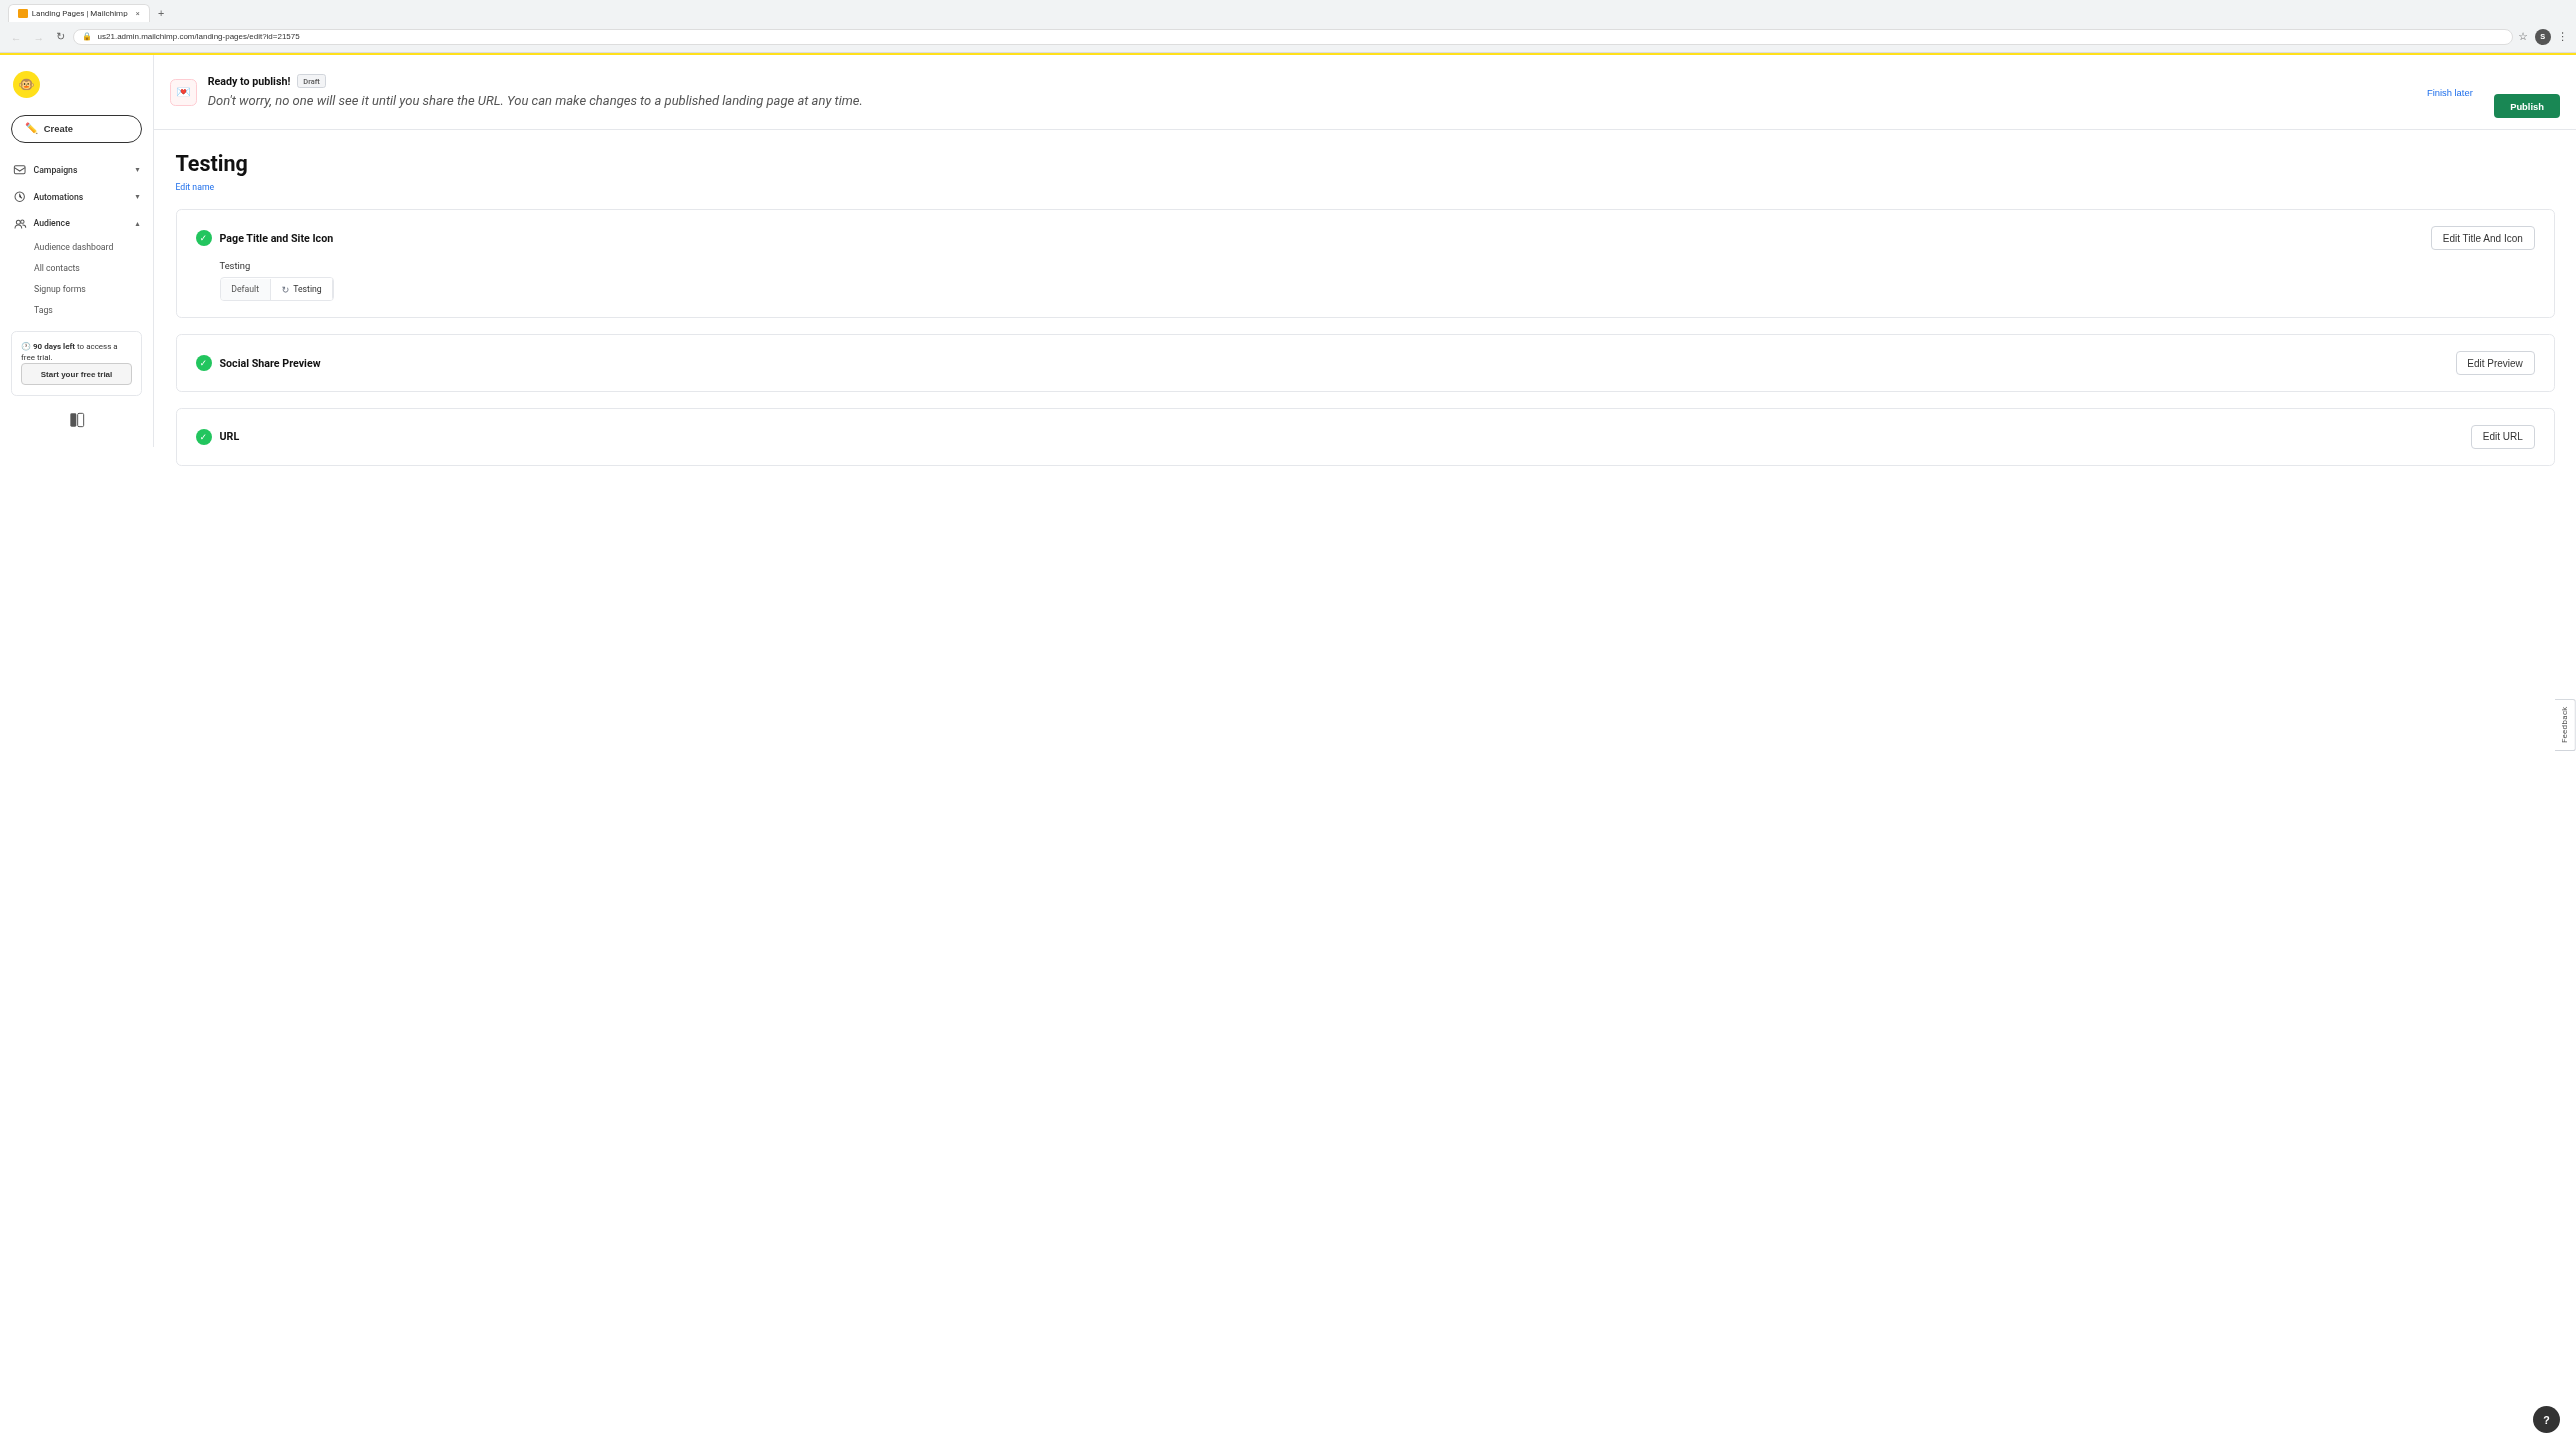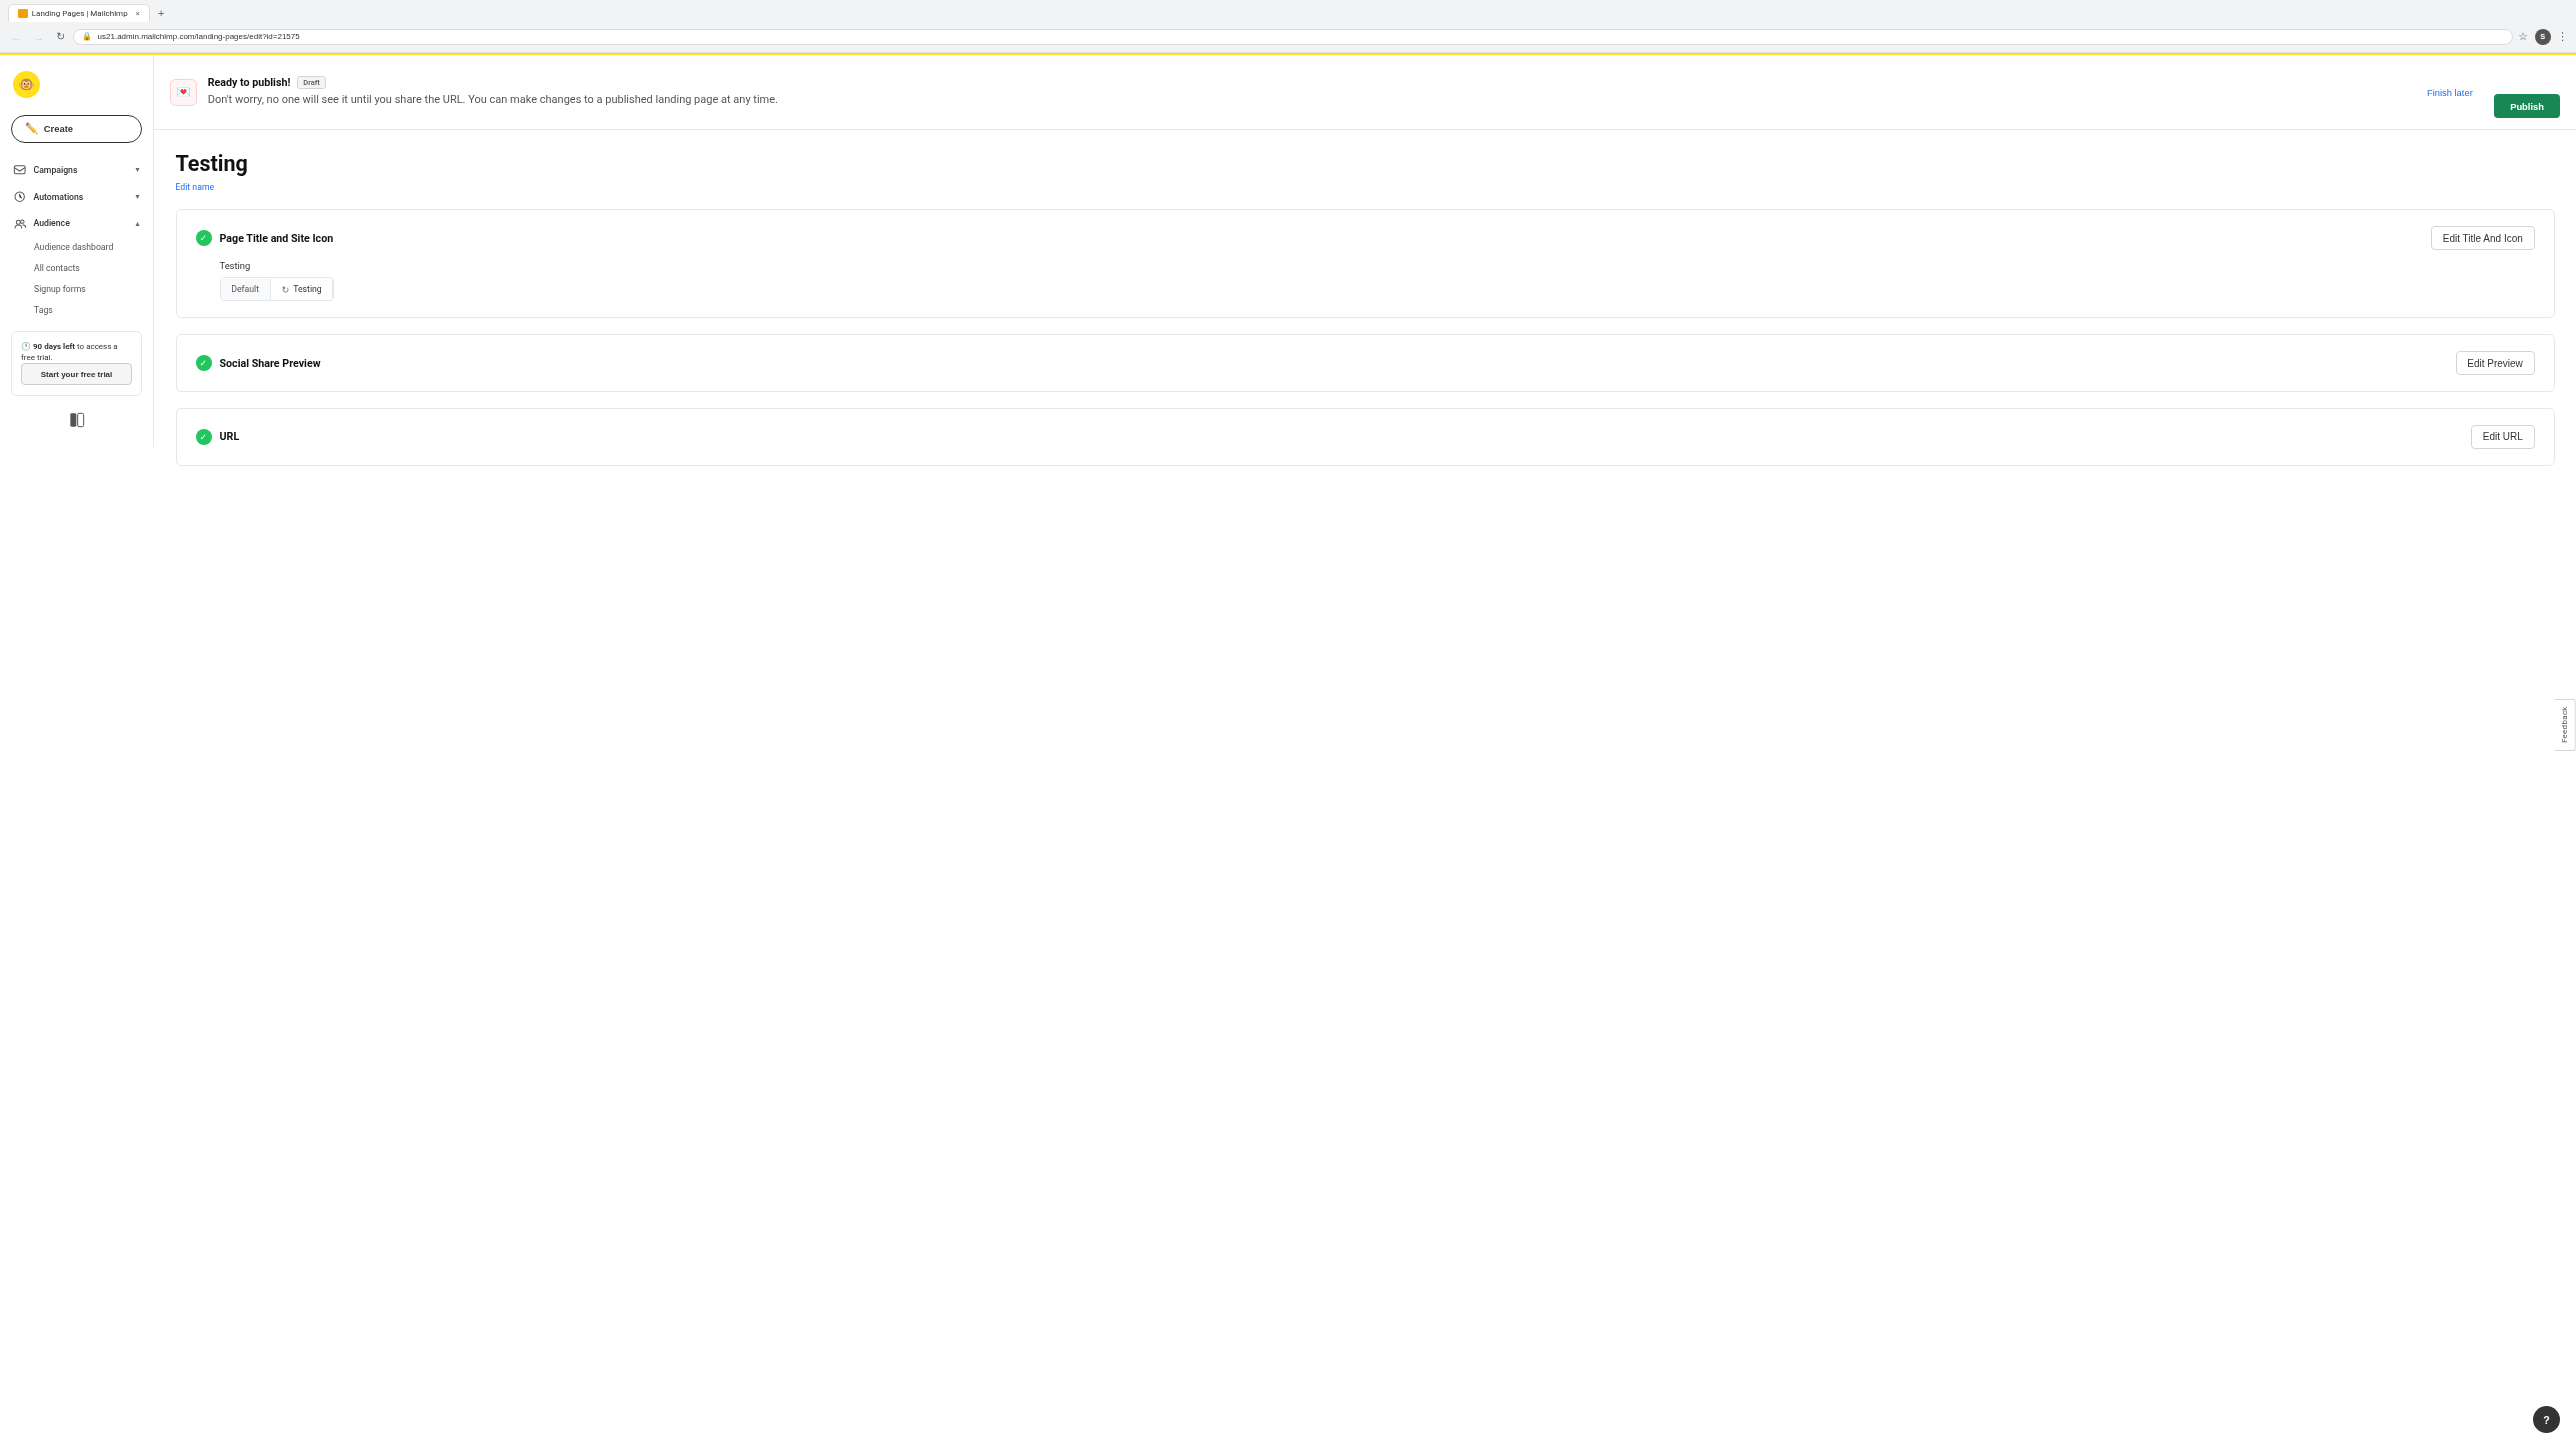--- a/index.html
+++ b/index.html
@@ -48,21 +48,21 @@
     
     .main-content { flex: 1; background: #fff; overflow-y: auto; }
 
     
     .publish-banner { display: flex; align-items: center; padding: 10.7px 16px; background: #fff; border-bottom: 0.7px solid #e5e7eb; gap: 10.7px; }
     .banner-icon { width: 27px; height: 27px; border-radius: 5.4px; background: #fff5f5; border: 0.7px solid #fecdd3; display: flex; align-items: center; justify-content: center; flex-shrink: 0; font-size: 12px; }
     .banner-text { flex: 1; }
     .banner-title { display: flex; align-items: center; gap: 6.7px; margin-bottom: 2.7px; }
     .banner-title h2 { font-size: 10.7px; font-weight: 700; color: #111; }
     .draft-badge { background: #f3f4f6; border: 0.7px solid #d1d5db; border-radius: 2.7px; padding: 1.3px 5.4px; font-size: 7.4px; color: #555; font-weight: 500; }
-    .banner-desc { font-size: 11px; color: #555; line-height: 1.5; }
+    .banner-desc { font-size: 13px; color: #555; line-height: 1.5; font-style: italic; }
     .finish-later-btn { background: none; border: none; color: #1f6feb; font-size: 9.4px; font-weight: 500; cursor: pointer; text-decoration: none; padding: 5.4px 10.7px; }
     .publish-btn { background: #198754; border: none; border-radius: 4px; padding: 6.7px 16px; font-size: 9.4px; font-weight: 700; color: #fff; cursor: pointer; margin-top: 28px; }
 
     
     .page-area { padding: 21.5px 21.5px 27px; }
     .page-title { font-size: 21.5px; font-weight: 700; color: #111; margin-bottom: 4px; }
     .edit-name-link { color: #1f6feb; font-size: 8.7px; text-decoration: none; cursor: pointer; }
 
     
     .section-card { border: 0.7px solid #e5e7eb; border-radius: 5.4px; padding: 16px 19px; margin-top: 16px; background: #fff; }

